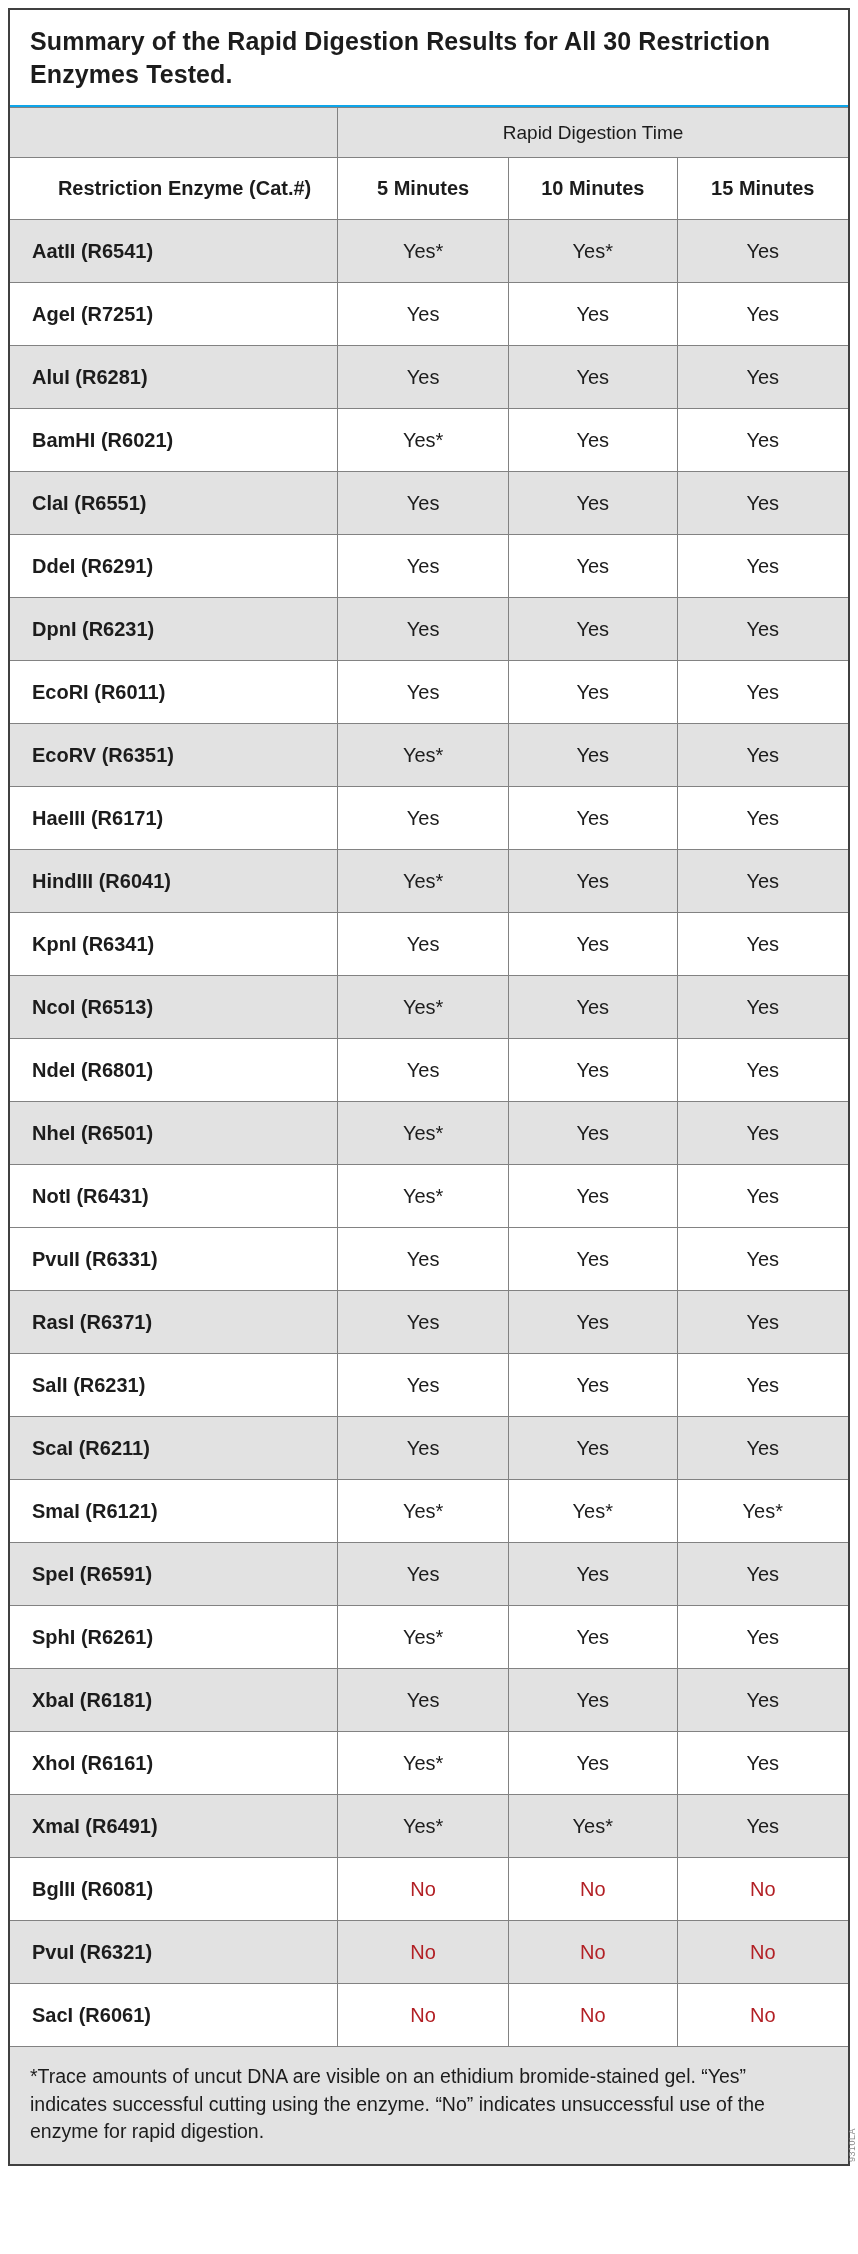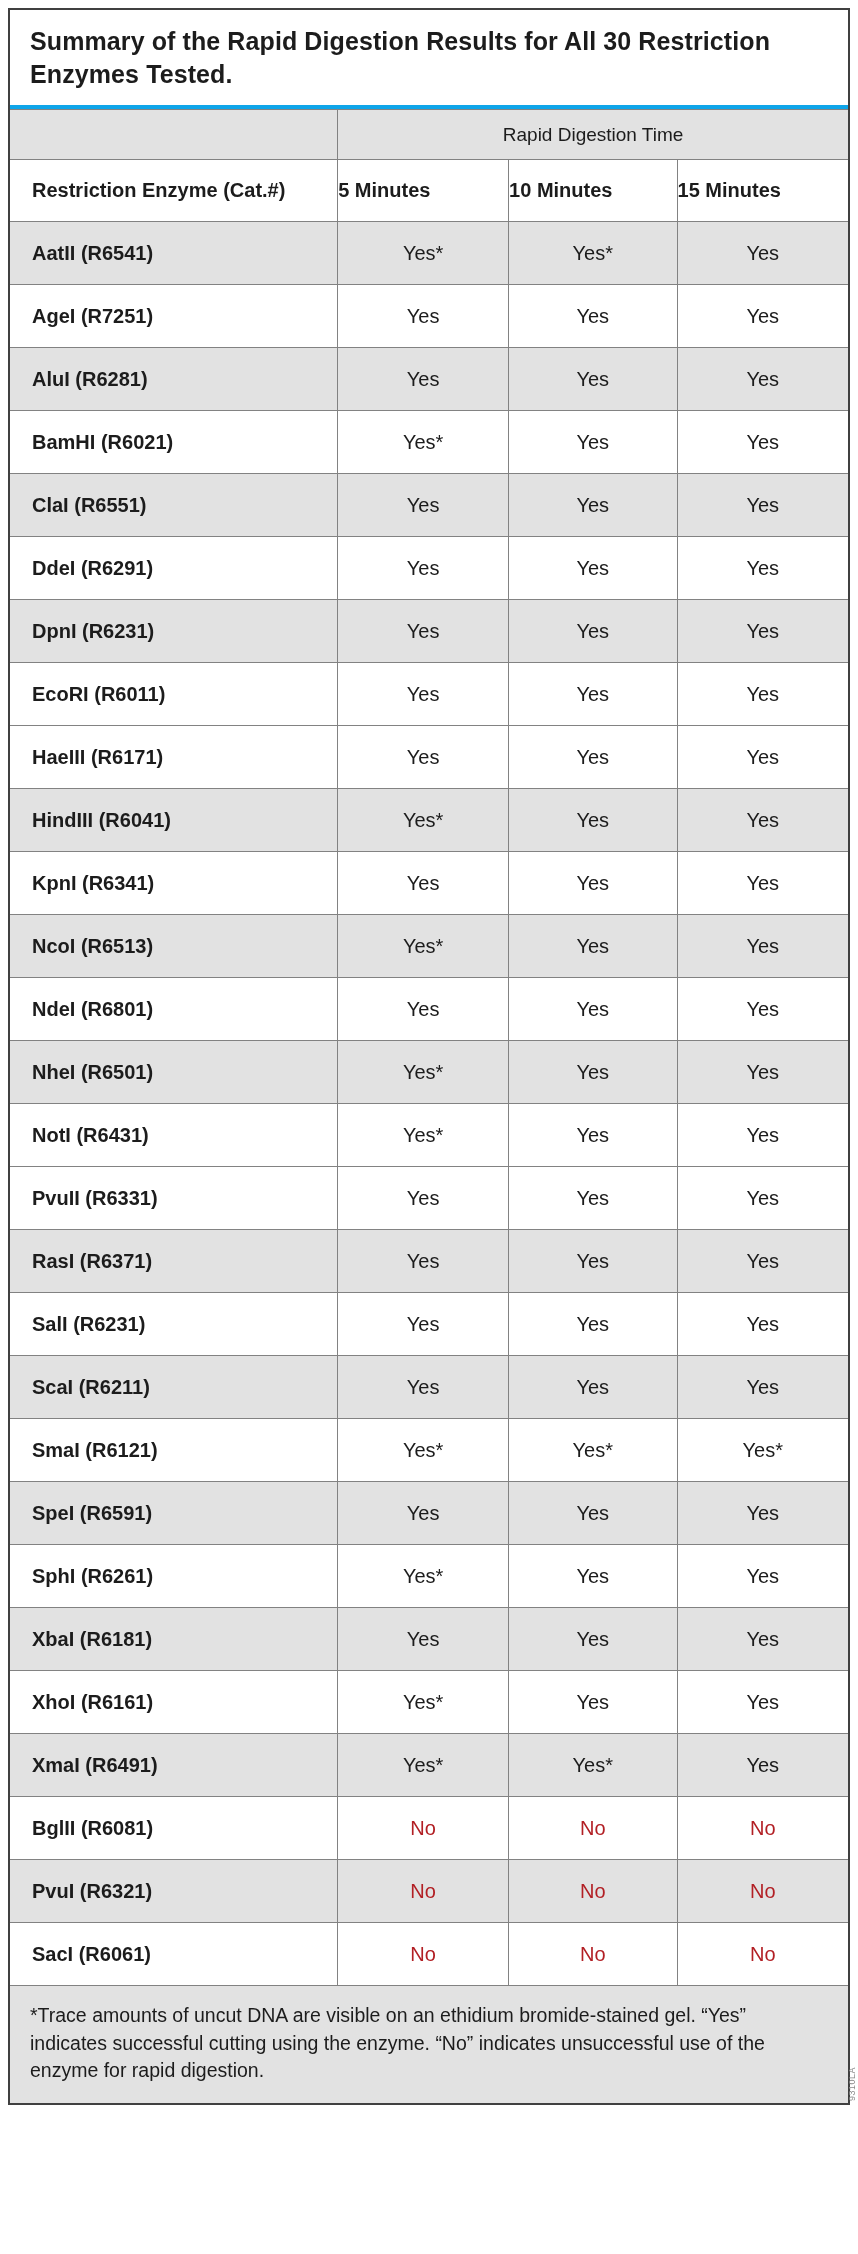--- a/index.html
+++ b/index.html
@@ -19,21 +19,21 @@
     color: var(--text);
   }
   .figure {
     position: relative;
     margin: 8px 8px 14px 8px;
     border: 2px solid var(--outer-border);
     background: #ffffff;
   }
   .title-block {
     padding: 15px 20px 14px 20px;
-    border-bottom: 4px solid #0ea5e9;
+    border-bottom: 2px solid #0ea5e9;
     background: #ffffff;
   }
   .title-block h1 {
     margin: 0;
     font-size: 25px;
     line-height: 1.32;
     font-weight: bold;
     letter-spacing: 0.1px;
   }
   table.results {
@@ -48,21 +48,21 @@
     padding: 0;
     vertical-align: middle;
   }
   
   table.results tr > *:first-child { border-left: none; }
   table.results tr > *:last-child  { border-right: none; }
   table.results tr:last-child > *  { border-bottom: none; }
   thead tr.span-row { height: 50px; background: var(--shaded); }
   thead tr.span-row th { font-weight: normal; font-size: 19px; text-align: center; }
   thead tr.cols-row { height: 62px; background: #ffffff; }
-  thead tr.cols-row th { font-weight: bold; text-align: left; }
+  thead tr.cols-row th { font-weight: bold; text-align: center; }
   th.enzyme-head {
     text-align: right;
     padding-left: 22px !important;
   }
   tbody tr { height: 63px; background: #ffffff; }
   tbody tr.shaded { background: var(--shaded); }
   tbody td.enzyme {
     font-weight: bold;
     text-align: left;
     padding-left: 22px;
@@ -157,20 +157,26 @@
           <td class="value">Yes</td>
           <td class="value">Yes</td>
           <td class="value">Yes</td>
         </tr>
         <tr class="">
           <td class="enzyme">EcoRI (R6011)</td>
           <td class="value">Yes</td>
           <td class="value">Yes</td>
           <td class="value">Yes</td>
         </tr>
+        <tr class="shaded">
+          <td class="enzyme">EcoRV (R6351)</td>
+          <td class="value">Yes*</td>
+          <td class="value">Yes</td>
+          <td class="value">Yes</td>
+        </tr>
         <tr class="">
           <td class="enzyme">HaeIII (R6171)</td>
           <td class="value">Yes</td>
           <td class="value">Yes</td>
           <td class="value">Yes</td>
         </tr>
         <tr class="shaded">
           <td class="enzyme">HindIII (R6041)</td>
           <td class="value">Yes*</td>
           <td class="value">Yes</td>

